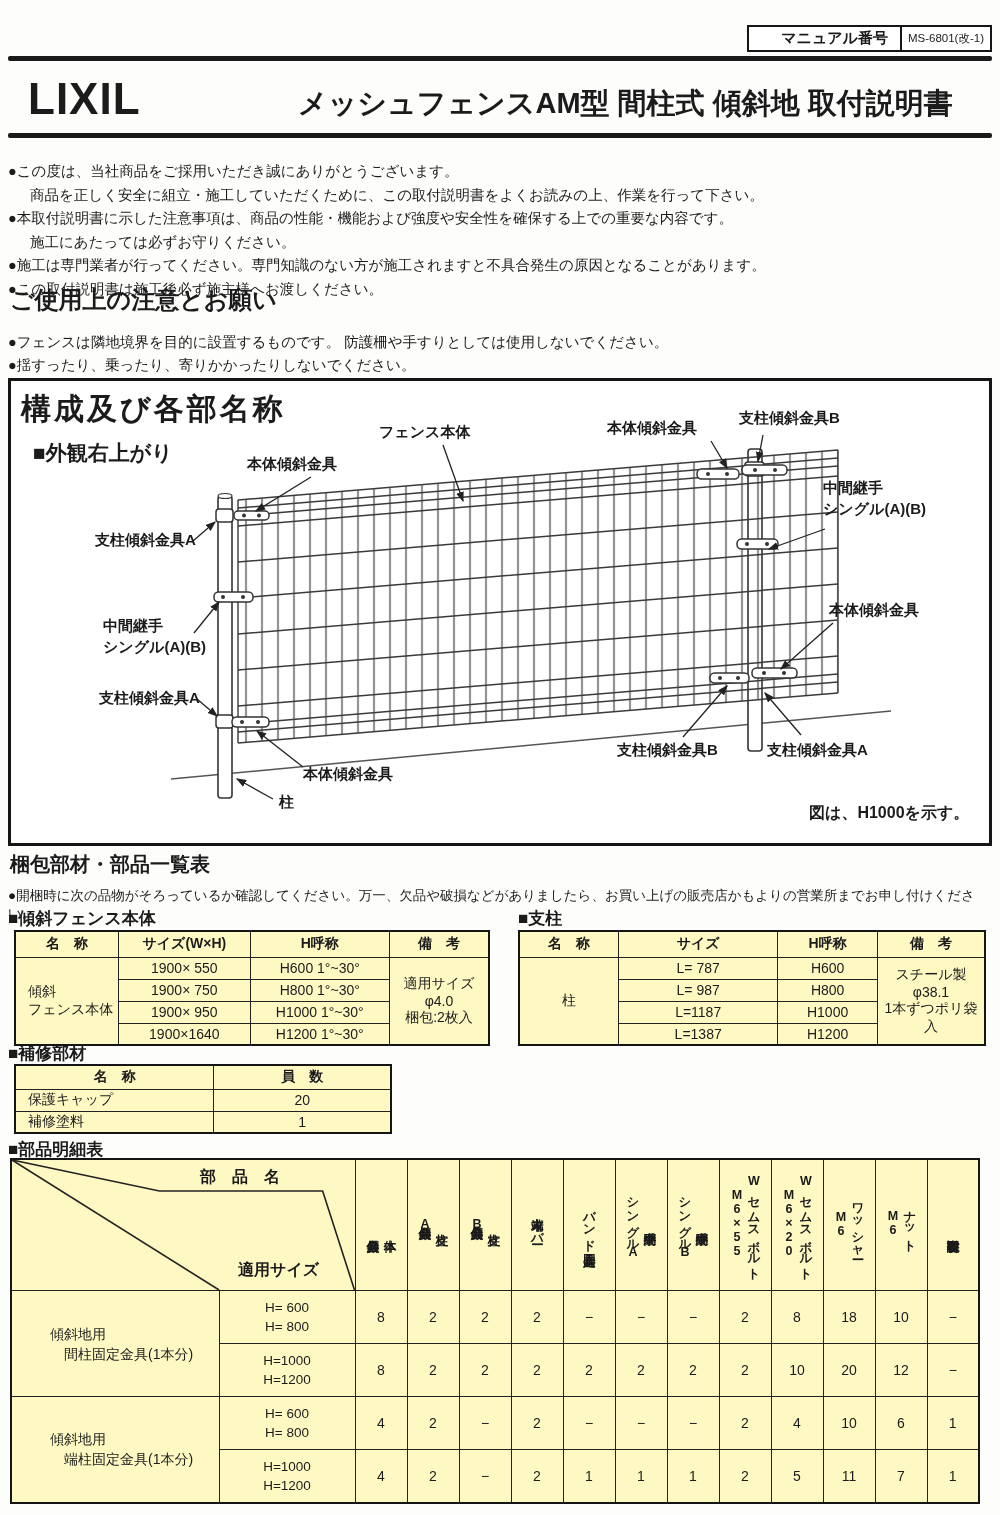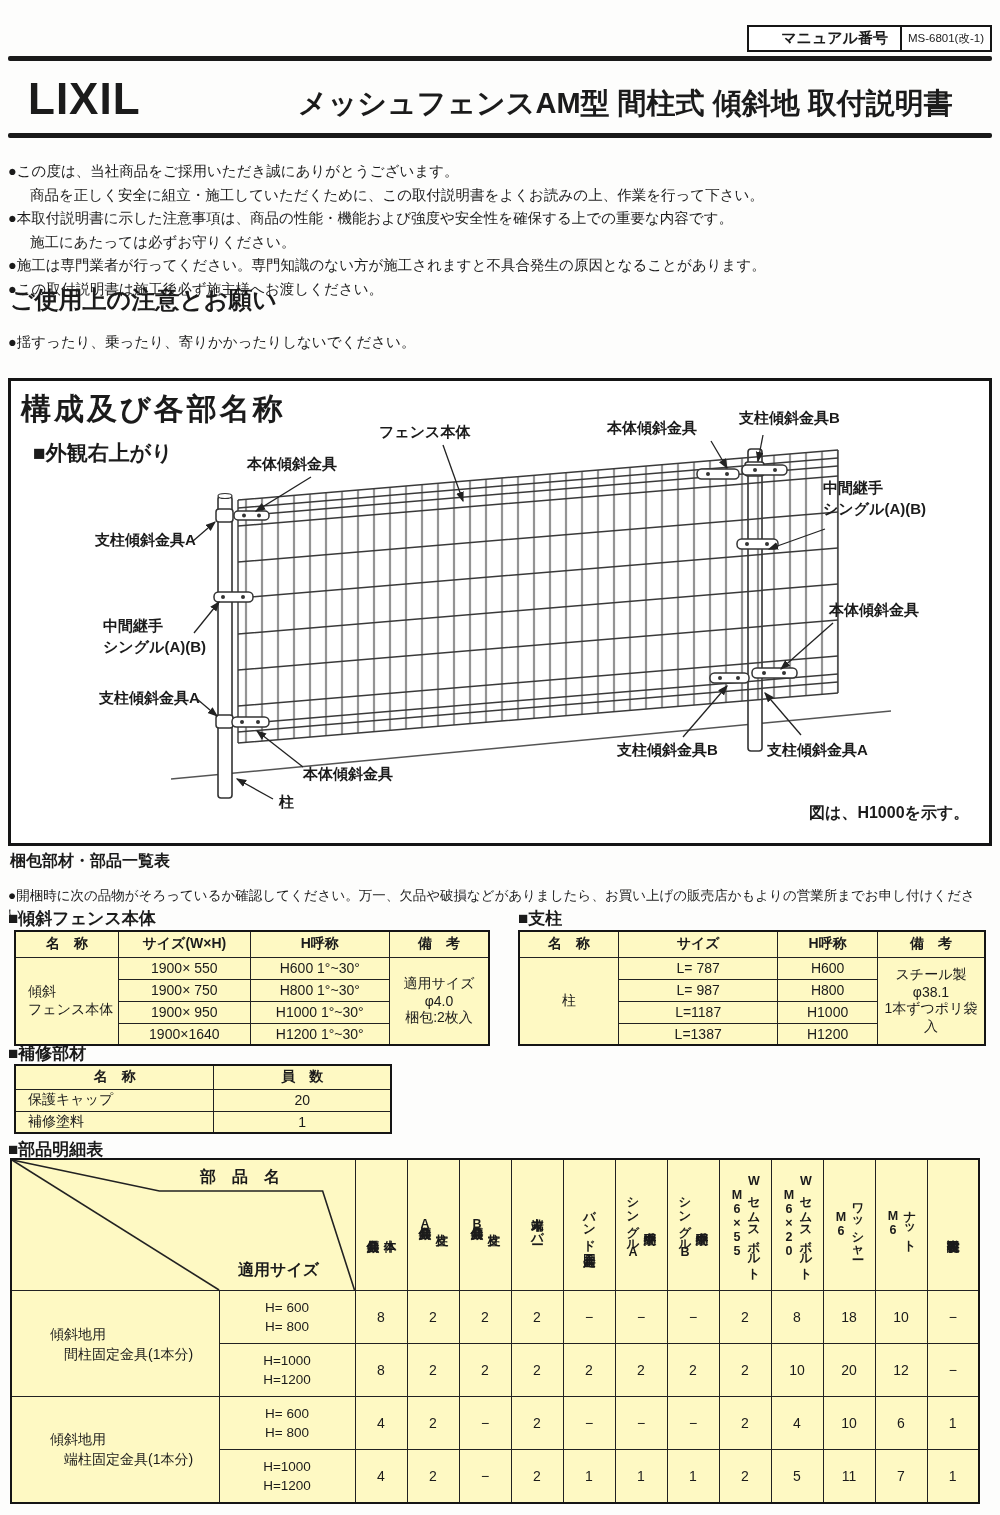--- a/index.html
+++ b/index.html
@@ -24,21 +24,21 @@
 
   
   .diagram{position:absolute;left:8px;top:378px;width:978px;height:462px;border:3px solid #151515;background:#fff;}
   .diagram svg.scene{position:absolute;left:0;top:0;}
   .diag-title{position:absolute;left:10px;top:8px;font-size:30px;font-weight:bold;letter-spacing:3px;}
   .diag-sub{position:absolute;left:22px;top:58px;font-size:21px;font-weight:bold;}
   .dlabel{position:absolute;font-size:15px;font-weight:bold;white-space:pre-line;line-height:21px;}
   .diag-note{position:absolute;left:798px;top:422px;font-size:16px;font-weight:bold;}
 
   
-  .packing-h{position:absolute;left:10px;top:851px;font-size:16px;font-weight:bold;}
+  .packing-h{position:absolute;left:10px;top:851px;font-size:20px;font-weight:bold;}
   .packing-note{position:absolute;left:8px;top:887px;font-size:13.5px;}
   .tbl-label{position:absolute;font-size:17px;font-weight:bold;}
 
   table{border-collapse:collapse;background:#fef9c3;}
   table,td,th{border:1.5px solid #222;}
   .otbl{border:2.5px solid #151515;}
   td,th{font-size:14px;text-align:center;vertical-align:middle;padding:1px 3px;}
   th{font-weight:bold;}
   .pre{white-space:pre-line;}
   .lft{text-align:left;padding-left:12px;}
@@ -81,20 +81,21 @@
     <div>●この度は、当社商品をご採用いただき誠にありがとうございます。</div>
     <div class="ind">商品を正しく安全に組立・施工していただくために、この取付説明書をよくお読みの上、作業を行って下さい。</div>
     <div>●本取付説明書に示した注意事項は、商品の性能・機能および強度や安全性を確保する上での重要な内容です。</div>
     <div class="ind">施工にあたっては必ずお守りください。</div>
     <div>●施工は専門業者が行ってください。専門知識のない方が施工されますと不具合発生の原因となることがあります。</div>
     <div>●この取付説明書は施工後必ず施主様へお渡しください。</div>
   </div>
 
   <div class="usage-h">ご使用上の注意とお願い</div>
   <div class="usage">
+    <div>●フェンスは隣地境界を目的に設置するものです。 防護柵や手すりとしては使用しないでください。</div>
     <div>●揺すったり、乗ったり、寄りかかったりしないでください。</div>
   </div>
 
   <div class="diagram">
     <svg class="scene" width="978" height="462" viewBox="0 0 978 462">
       <defs>
         <marker id="ah" markerWidth="9" markerHeight="8" refX="7" refY="3" orient="auto">
           <path d="M0 0L8 3L0 6z" fill="#222"></path>
         </marker>
         <pattern id="vl" width="16" height="243" patternUnits="userSpaceOnUse">

